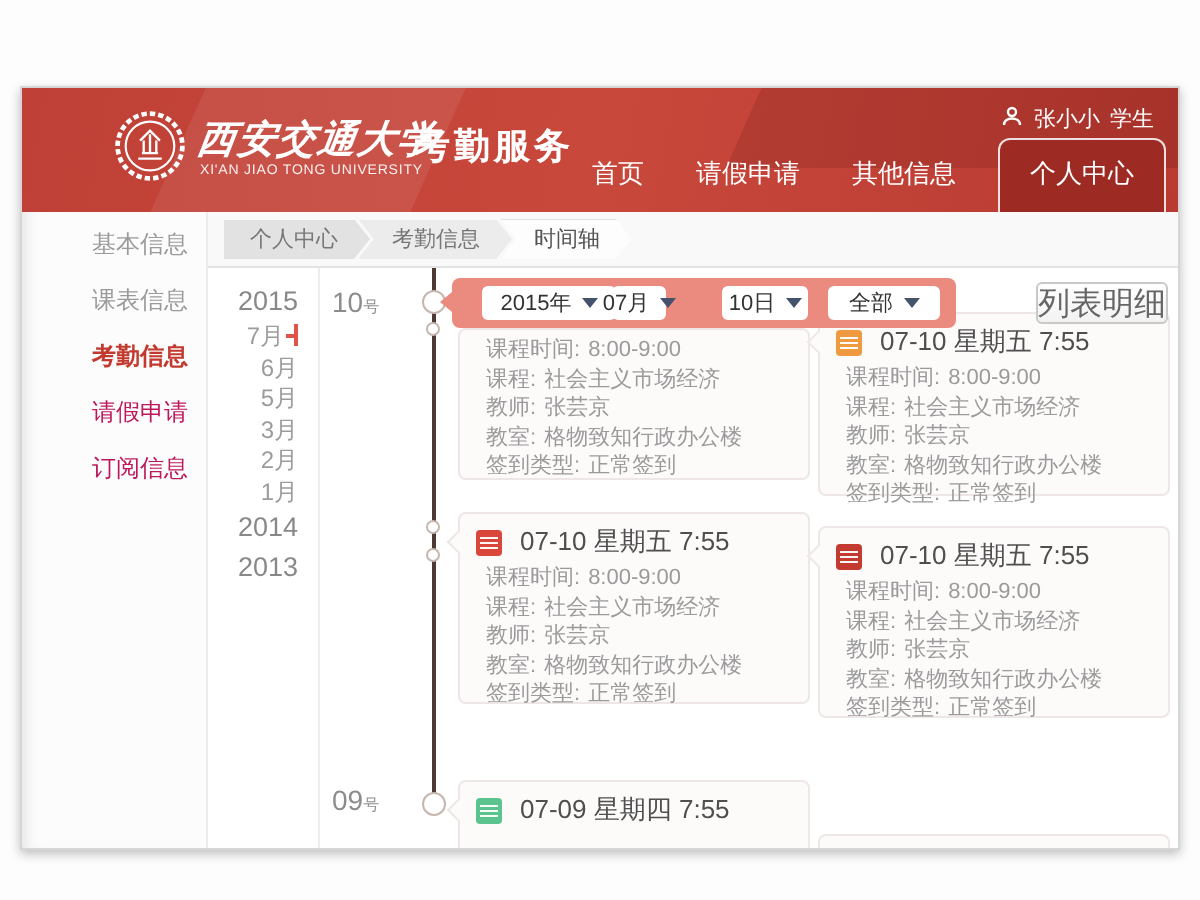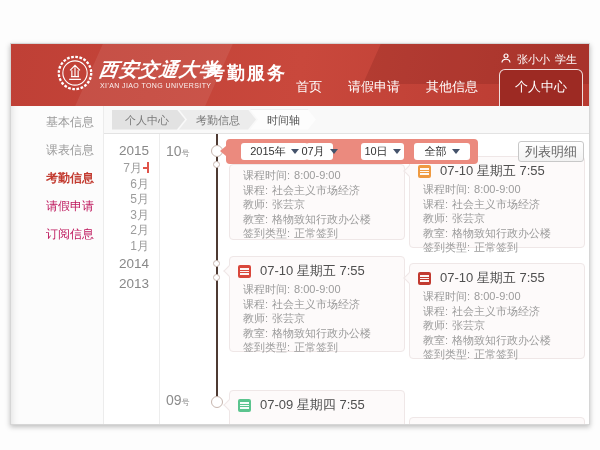--- a/index.html
+++ b/index.html
@@ -74,21 +74,21 @@
   .filterbar { position:absolute; left:215px; top:95px; width:252px; height:25px; background:#eb8a7e;
     border-radius:4px; z-index:5; }
   .filterbar .notch { position:absolute; left:-6px; top:7px; width:0; height:0;
     border-top:5px solid transparent; border-bottom:5px solid transparent; border-right:6px solid #eb8a7e; }
   .sel { position:absolute; top:4px; height:17px; background:#fff; border-radius:3px; display:flex;
     align-items:center; justify-content:center; gap:5px; font-size:11px; color:#333; cursor:pointer; white-space:nowrap; }
   .caret { width:0; height:0; border-left:4px solid transparent; border-right:4px solid transparent;
     border-top:5px solid #44536b; }
   .listbtn { position:absolute; left:507px; top:97px; width:66px; height:21px;
     background:linear-gradient(#fff,#f2f2f2); border:1px solid #c8c8c8; border-radius:3px;
-    font-size:13px; color:#666; font-family:inherit; cursor:pointer; z-index:5; }
+    font-size:16px; color:#666; font-family:inherit; cursor:pointer; z-index:5; }
 
   
   .card { position:absolute; width:176px; background:#fdfafa; border:1px solid #efe7e7;
     border-radius:4px; z-index:2; cursor:pointer; }
   .card .notch { position:absolute; left:-5px; top:10px; width:8px; height:8px; background:#fdfafa;
     border-left:1px solid #efe7e7; border-bottom:1px solid #efe7e7; transform:rotate(45deg); }
   .card-h { display:flex; align-items:center; gap:9px; padding:5px 0 2px 8px; }
   .badge { position:relative; width:13px; height:13px; border-radius:2px; flex:0 0 auto; }
   .badge::after { content:''; position:absolute; inset:2px;
     background:linear-gradient(transparent 0 14%, rgba(255,255,255,.95) 14% 28%, transparent 28% 42%,

